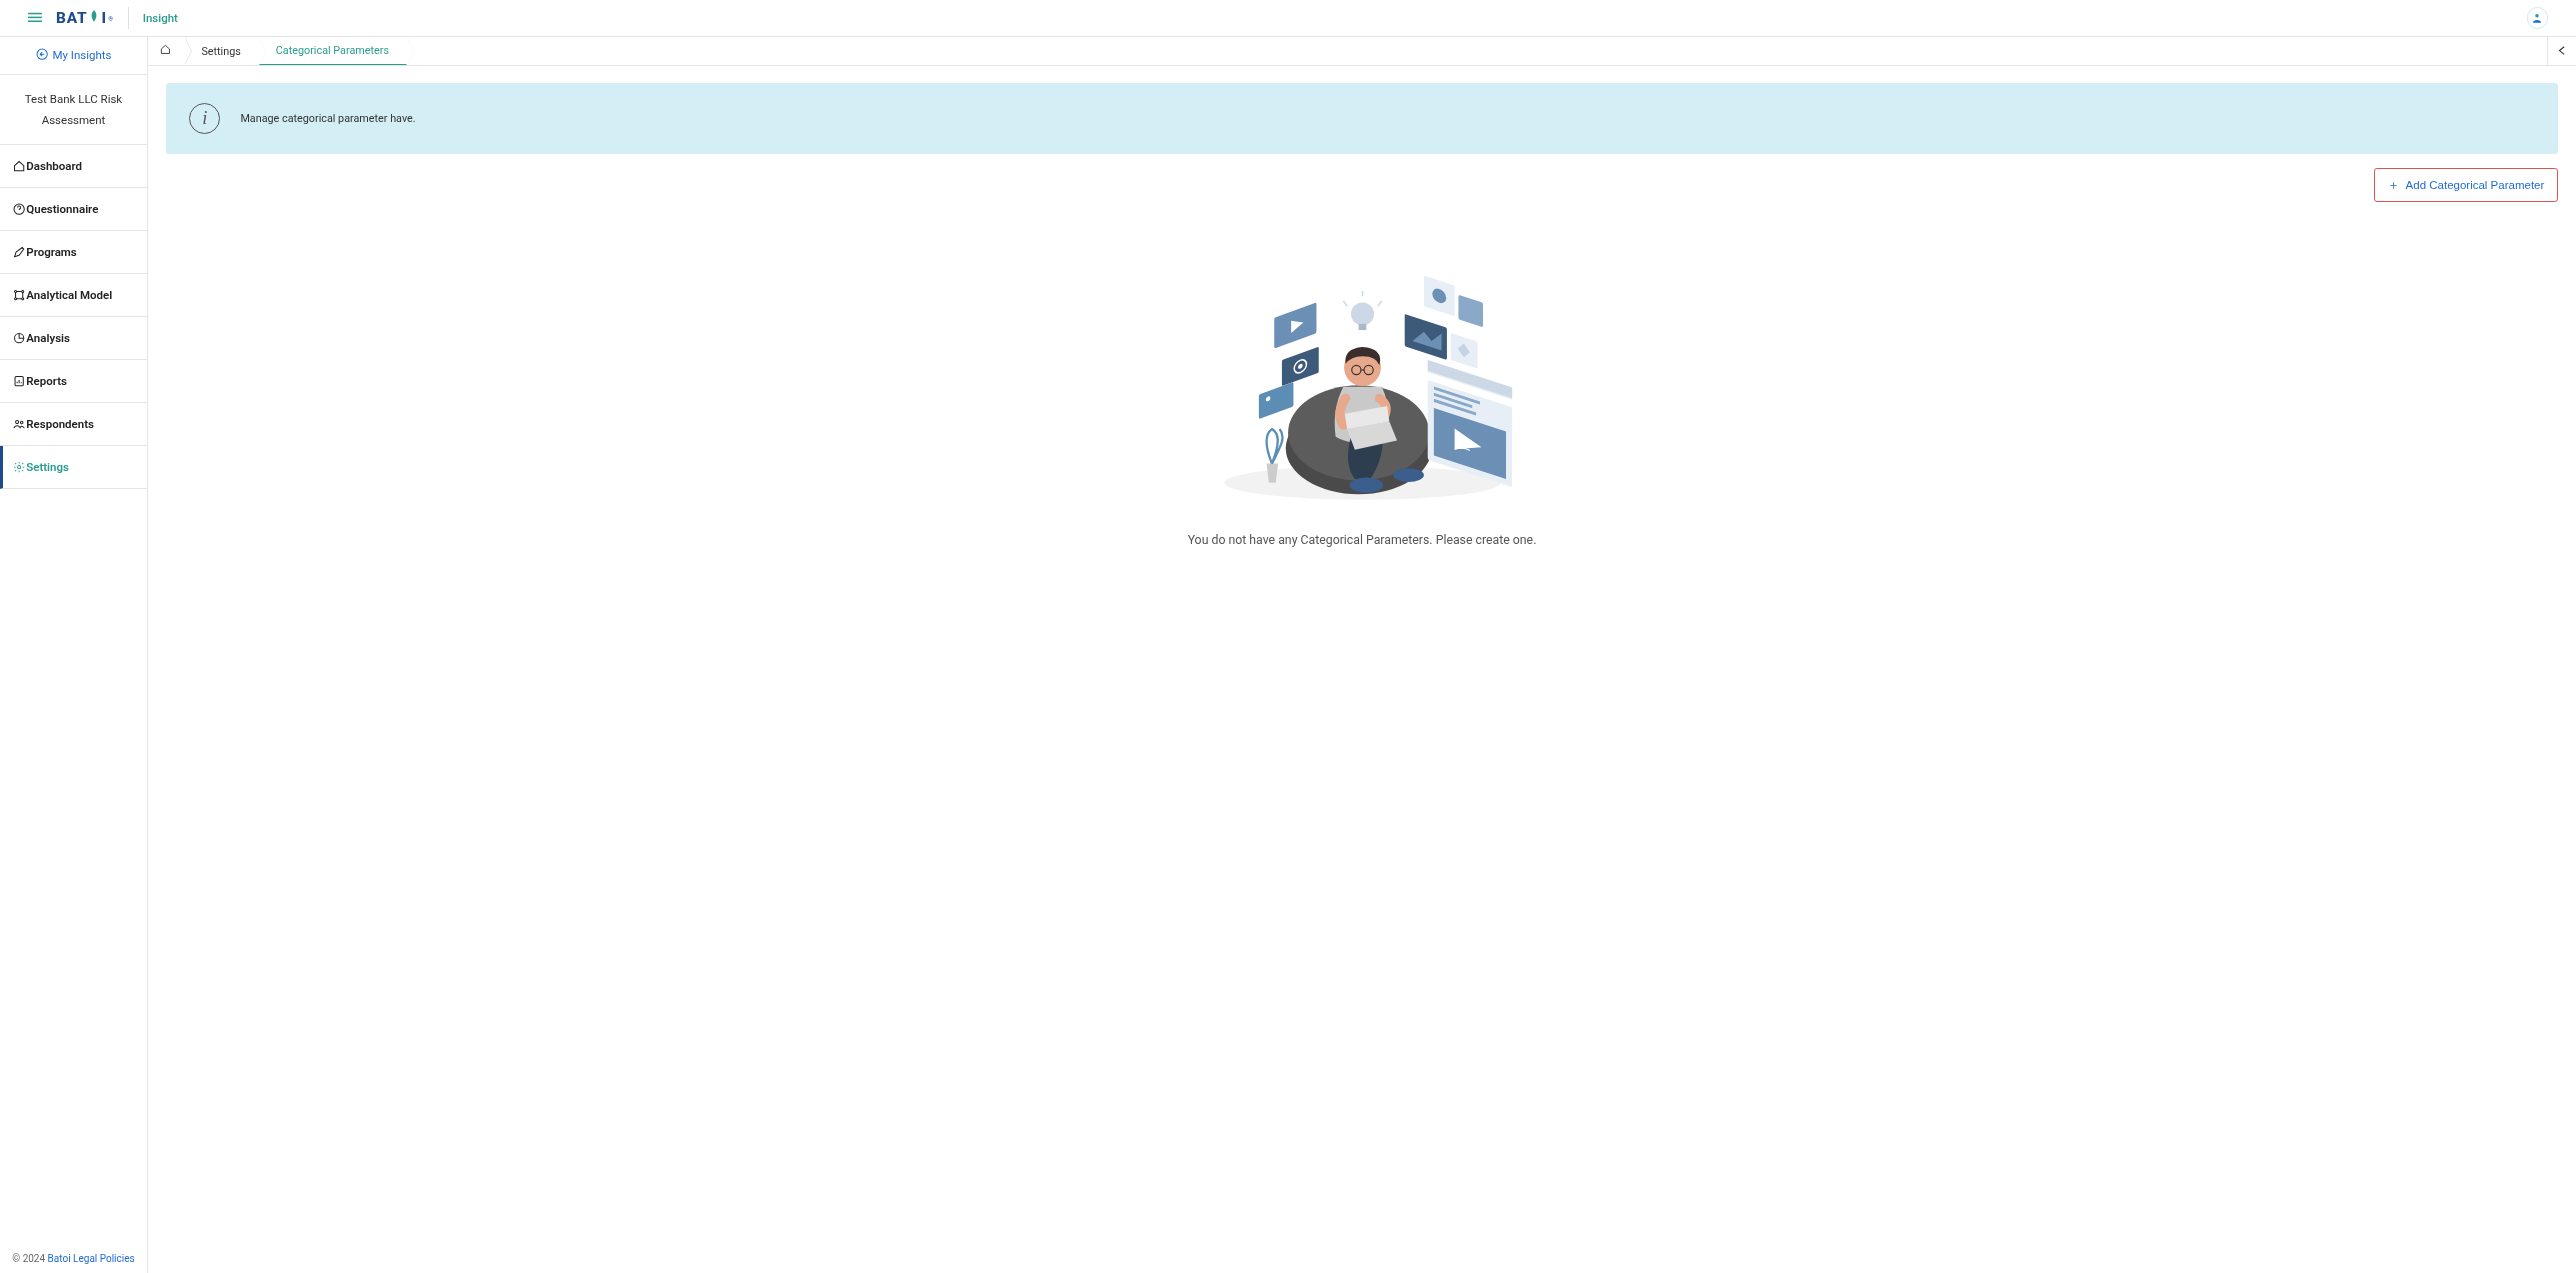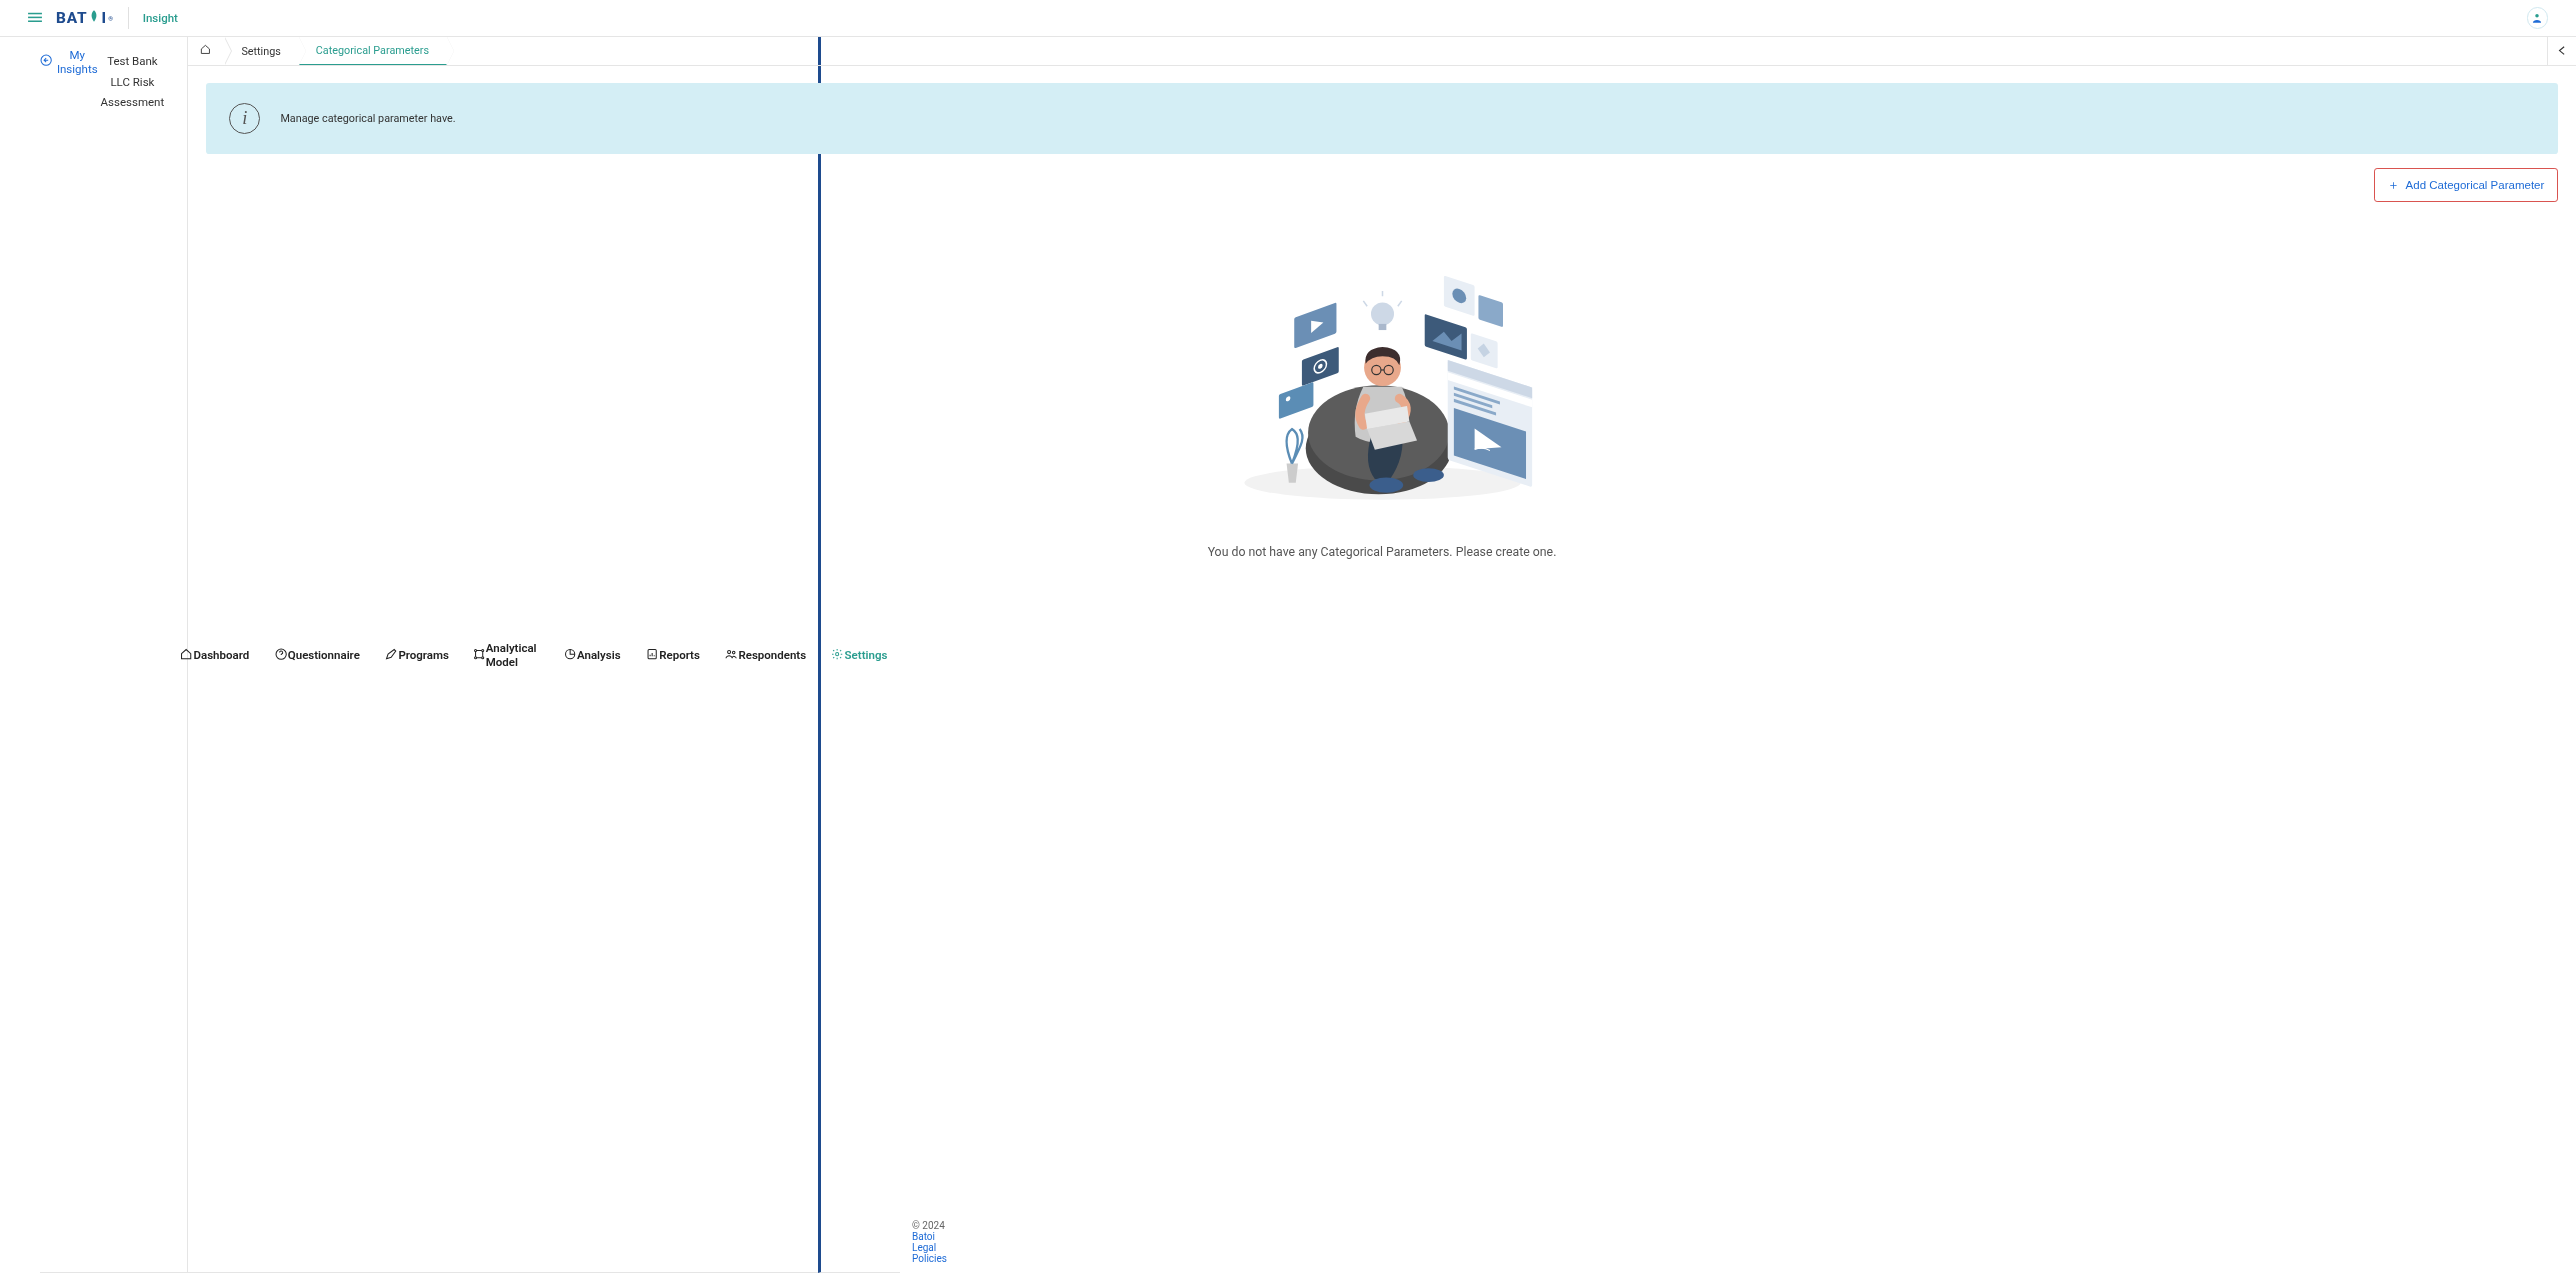--- a/index.html
+++ b/index.html
@@ -15,21 +15,21 @@
 .logo .leaf { color: #2a9d8f; }
 .logo sup { font-size: 6.1px; color: #1e4b8e; margin-left: 1.5px; }
 .divider-v { width: 0.8px; height: 21.5px; background: #e0e0e0; margin: 0 14px; }
 .app-name { color: #2a9d8f; font-size: 11.5px; font-weight: 500; }
 .spacer { flex: 1; }
 .avatar { width: 21.5px; height: 21.5px; border-radius: 50%; background: #fff; border: 1.5px solid #d0e8f0; display:flex; align-items:center; justify-content:center; }
 .avatar svg { width: 14px; height: 14px; }
 
 
 .main-wrap { display: flex; height: calc(100vh - 37px); }
-.sidebar { width: 148px; border-right: 0.8px solid #e5e5e5; display: flex; flex-direction: row; margin-left: 40px; }
+.sidebar { width: 148px; border-right: 0.8px solid #e5e5e5; display: flex; flex-direction: column; }
 .content-area { flex: 1; display: flex; flex-direction: column; overflow: auto; }
 
 
 .my-insights { text-align: center; padding: 10.8px 0; border-bottom: 0.8px solid #e5e5e5; }
 .my-insights a { color: #1e6bd6; text-decoration: none; font-size: 11.5px; display:inline-flex; align-items:center; gap:4.6px; }
 
 
 .project-name { text-align: center; padding: 14px 3px; font-size: 11.5px; color: #333; border-bottom: 0.8px solid #e5e5e5; line-height: 1.8; }
 
 
@@ -75,21 +75,21 @@
 .action-row { display: flex; justify-content: flex-end; margin-top: 14px; }
 .add-btn {
   border: 0.8px solid #d9534f; color: #1e6bd6; background: #fff; border-radius: 3.1px;
   padding: 7.7px 12.3px; font-size: 11.5px; cursor: pointer; display: inline-flex; align-items:center; gap:6.1px;
 }
 .add-btn .plus { font-size: 12.3px; color: #1e6bd6; }
 
 
 .empty-state { text-align: center; margin-top: 31px; }
 .empty-illustration { width: 307px; height: 277px; margin: 0 auto; }
-.empty-text { margin-top: 35px; font-size: 12.3px; color: #555; }
+.empty-text { margin-top: 23px; font-size: 12.3px; color: #555; }
 
 </style>
 </head>
 <body>
 
 <div class="top-header">
   <span class="hamburger">
     <svg width="14" height="10.8" viewBox="0 0 18 14">
         <line x1="0" y1="2" x2="18" y2="2" stroke="#2a9d8f" stroke-width="2"></line>
         <line x1="0" y1="7" x2="18" y2="7" stroke="#2a9d8f" stroke-width="2"></line>

